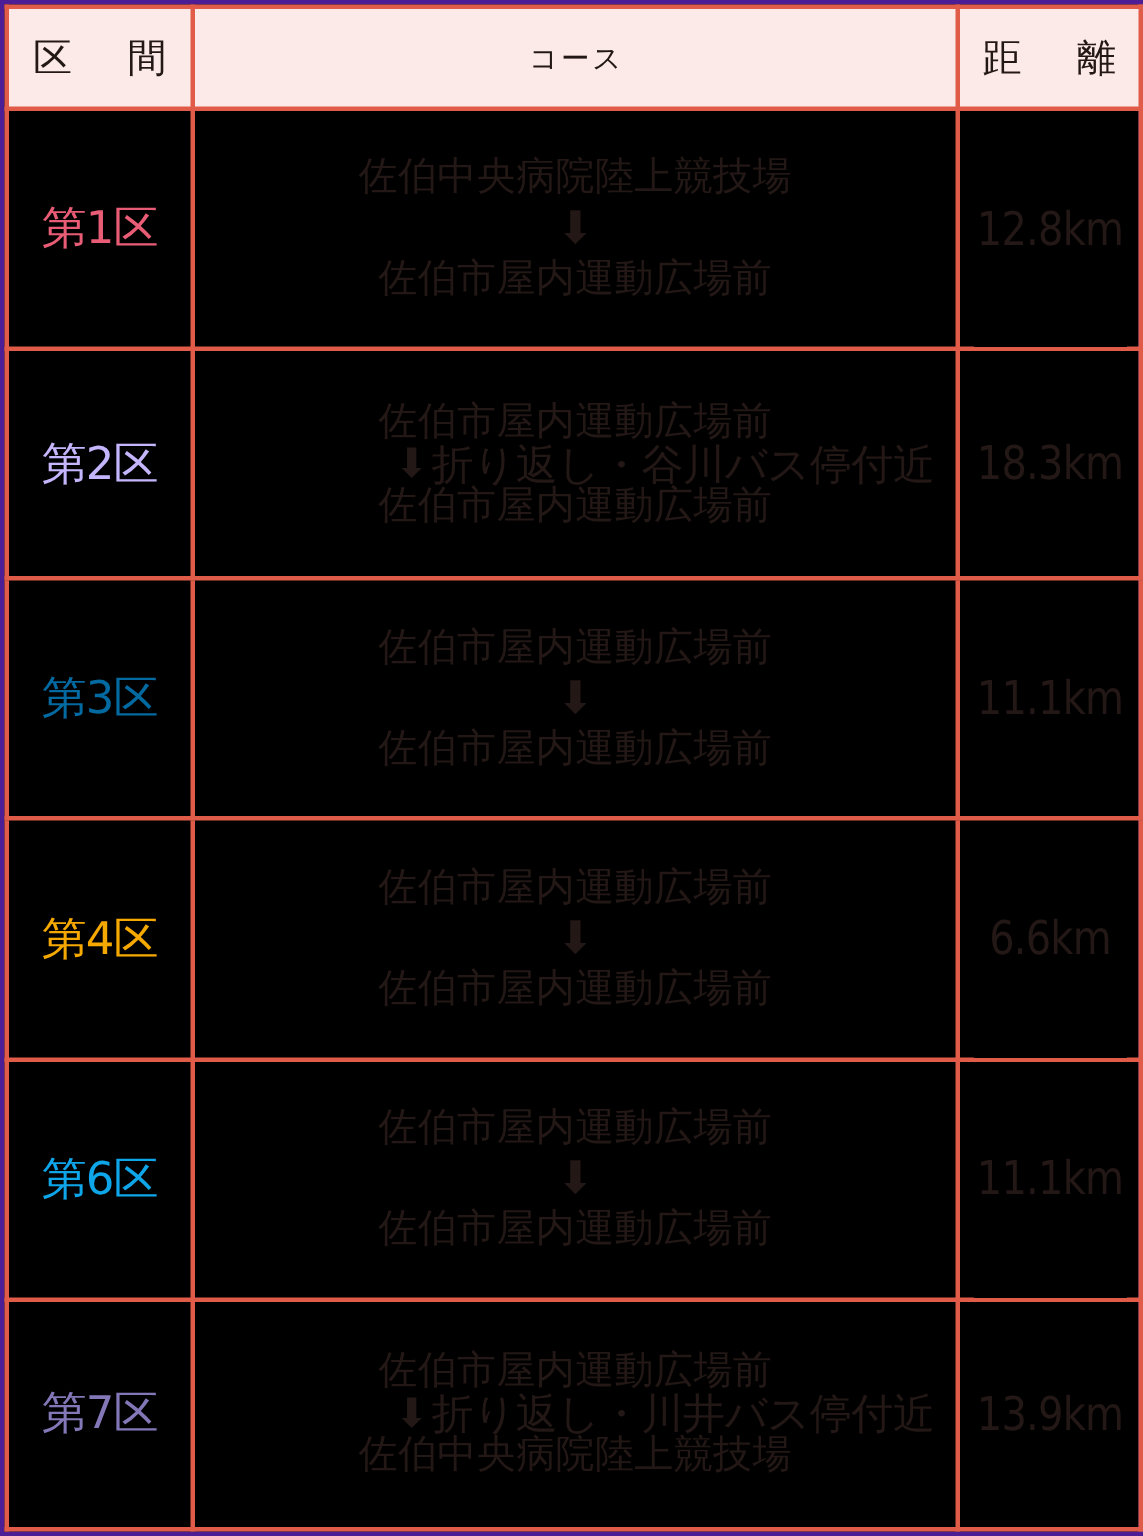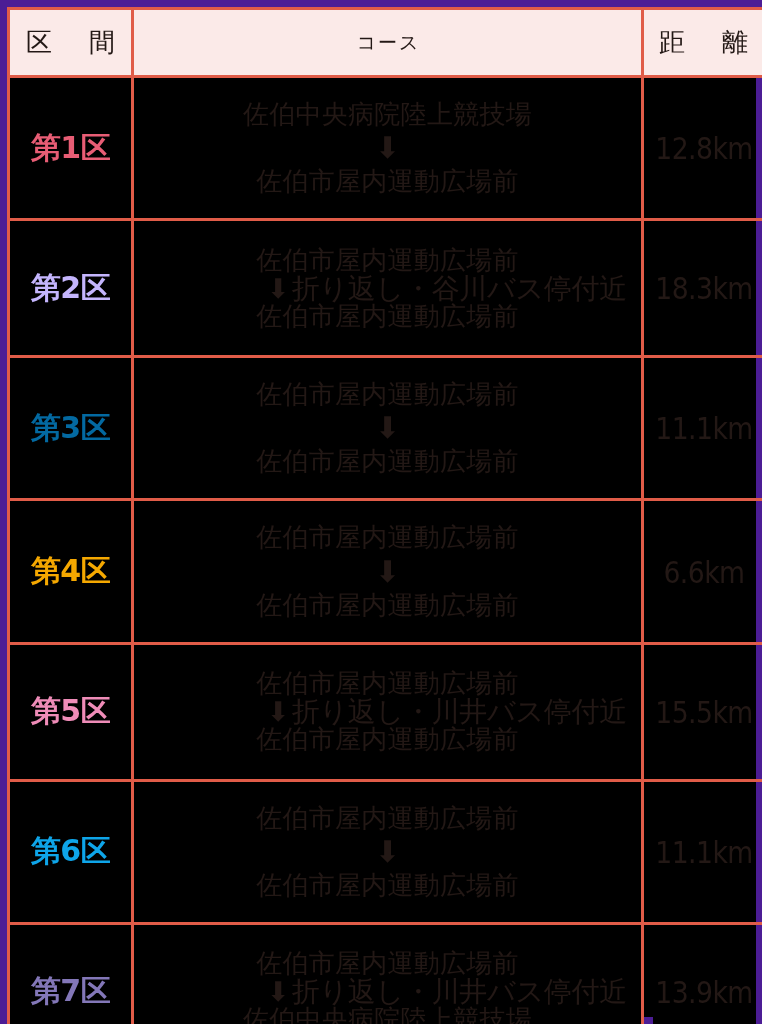--- a/index.html
+++ b/index.html
@@ -10,21 +10,21 @@
     height: 1024px;
     background: #000000;
     font-family: "DejaVu Sans", "Liberation Sans", sans-serif;
     overflow: hidden;
   }
 
   .table-wrap {
     width: 762px;
     height: 1024px;
     background: #000000;
-    border: 7px solid #4c1d95;
+    border: 3px solid #4c1d95;
     border-collapse: collapse;
   }
 
   table.course-table {
     width: 100%;
     height: 100%;
     border-collapse: collapse;
     table-layout: fixed;
   }
 
@@ -55,21 +55,21 @@
     text-indent: 0.10em;
     font-size: 19px;
   }
 
   
   tbody tr { height: 137px; }
 
   td.section-cell {
     background: #000000;
     font-size: 30px;
-    font-weight: 700;
+    font-weight: 400;
     letter-spacing: -0.02em;
     white-space: nowrap;
     margin-top: 40px;
   }
 
   td.course-cell {
     background: #000000;
     color: #231815;
     padding: 22px 10px;
   }
@@ -199,55 +199,41 @@
               <div class="cline">佐伯市屋内運動広場前</div>
               <div class="arrow-row gap-top gap-bot">
                 <span class="arrow-glyph big">⬇</span>
               </div>
               <div class="cline">佐伯市屋内運動広場前</div>
             </div>
           </td>
           <td class="dist-cell">6.6km</td>
         </tr>
         <tr>
-          <td class="section-cell"><span style="color: rgb(239, 140, 184);">第5区</span></td>
+          <td class="section-cell"><span style="color: #0ea5e9; text-align: center;">第6区</span></td>
+          <td class="course-cell">
+            <div class="course-lines">
+              <div class="cline">佐伯市屋内運動広場前</div>
+              <div class="arrow-row gap-top gap-bot">
+                <span class="arrow-glyph big">⬇</span>
+              </div>
+              <div class="cline">佐伯市屋内運動広場前</div>
+            </div>
+          </td>
+          <td class="dist-cell">11.1km</td>
+        </tr>
+        <tr>
+          <td class="section-cell"><span style="color: rgb(131, 119, 184);">第7区</span></td>
           <td class="course-cell">
             <div class="course-lines has-note">
               <div class="cline">佐伯市屋内運動広場前</div>
               <div class="arrow-row offset">
                 <span class="arrow-glyph">⬇</span>
                 <span class="note-text">折り返し・川井バス停付近</span>
               </div>
-              <div class="cline">佐伯市屋内運動広場前</div>
-            </div>
-          </td>
-          <td class="dist-cell">15.5km</td>
-        </tr>
-        <tr>
-          <td class="section-cell"><span style="color: #0ea5e9; text-align: center;">第6区</span></td>
-          <td class="course-cell">
-            <div class="course-lines">
-              <div class="cline">佐伯市屋内運動広場前</div>
-              <div class="arrow-row gap-top gap-bot">
-                <span class="arrow-glyph big">⬇</span>
-              </div>
-              <div class="cline">佐伯市屋内運動広場前</div>
-            </div>
-          </td>
-          <td class="dist-cell">11.1km</td>
-        </tr>
-        <tr>
-          <td class="section-cell"><span style="color: rgb(131, 119, 184);">第7区</span></td>
-          <td class="course-cell">
-            <div class="course-lines has-note">
-              <div class="cline">佐伯市屋内運動広場前</div>
-              <div class="arrow-row offset">
-                <span class="arrow-glyph">⬇</span>
-                <span class="note-text">折り返し・川井バス停付近</span>
-              </div>
               <div class="cline">佐伯中央病院陸上競技場</div>
             </div>
           </td>
           <td class="dist-cell">13.9km</td>
         </tr>
       </tbody>
   </table>
 </div>
 
 </body></html>

